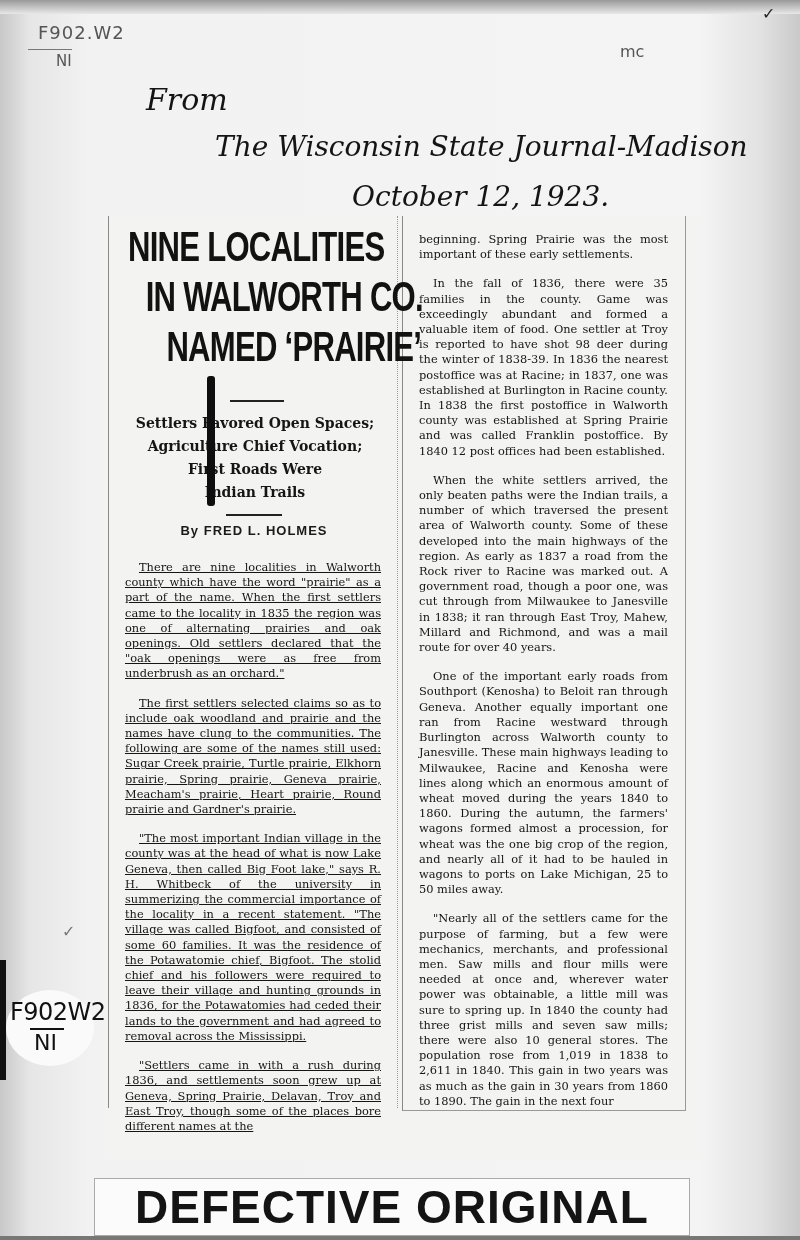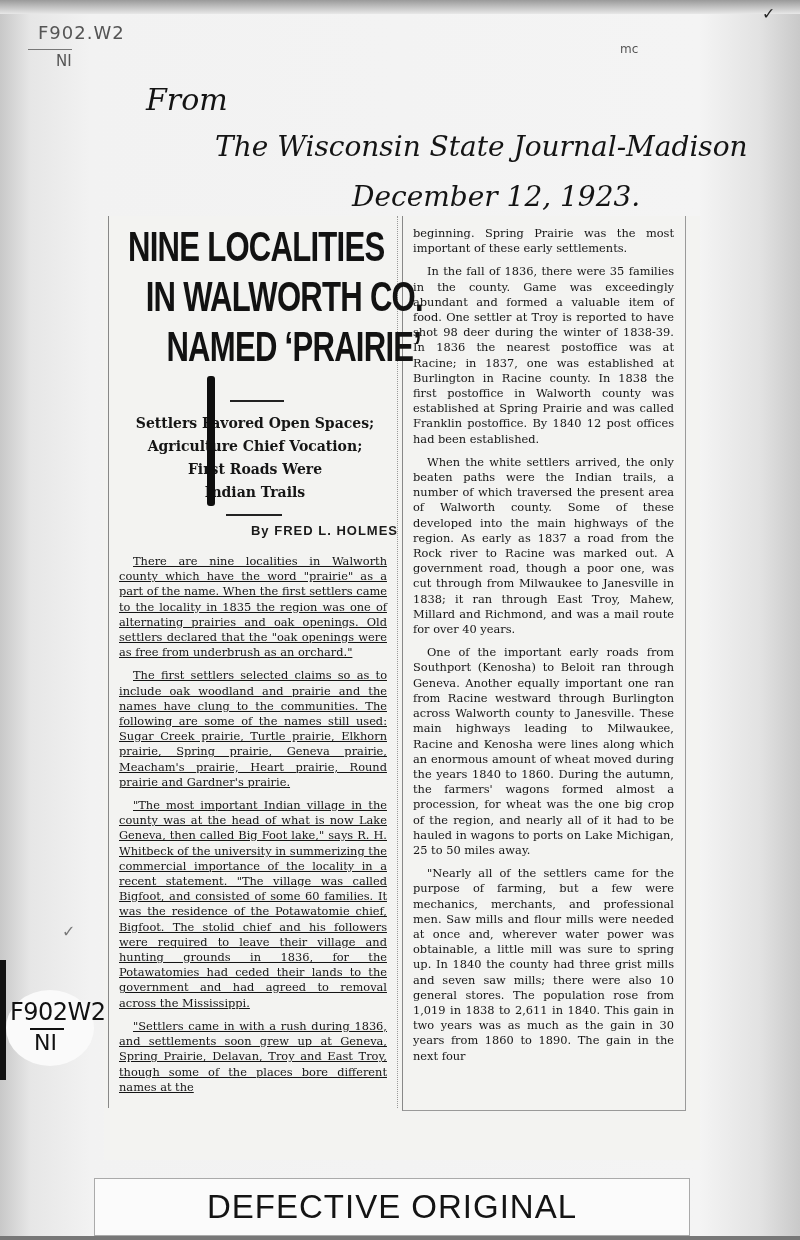--- a/index.html
+++ b/index.html
@@ -13,21 +13,21 @@
     position:absolute; left:0; top:0; width:800px; height:1240px;
     background: linear-gradient(90deg, #c8c8c8 0px, #e6e6e6 30px, #f2f2f2 90px, #f4f4f4 700px, #e2e2e2 760px, #c9c9c9 800px);
   }
   .topshade { position:absolute; left:0; top:0; width:800px; height:14px; background:linear-gradient(#9a9a9a,#e8e8e8); }
   .leftbar { position:absolute; left:0; top:960px; width:6px; height:120px; background:#111; }
   .hand { font-family:"DejaVu Serif", serif; font-style:italic; color:#141414; position:absolute; white-space:nowrap; }
   .pencil { font-family:"DejaVu Sans", sans-serif; color:#555; position:absolute; white-space:nowrap;margin-left:20px; }
   .catalog { left:18px; top:22px; font-size:18px; letter-spacing:1px; }
   .catalog-rule { position:absolute; left:28px; top:49px; width:44px; height:1px; background:#777; }
   .catalog2 { left:36px; top:52px; font-size:15px; }
-  .mark-mc { position:absolute; left:600px; top:42px; font-size:12px; }
+  .mark-mc { position:absolute; left:600px; top:42px; font-size:16px; }
   .check { position:absolute; left:762px; top:4px; font-size:16px; color:#222; }
   .from { left:146px; top:82px; font-size:30px; }
   .source { left:200px; top:130px; font-size:28px;margin-left:15px; }
   .date { left:352px; top:180px; font-size:28px; }
 
   .clip {
     position:absolute; left:104px; top:216px; width:596px; height:944px;
     background:#f3f3f1;
   }
   .col-left-box { position:absolute; left:108px; top:216px; width:288px; height:892px; border-left:1px solid #888; border-right:1px dotted #999; }
@@ -49,67 +49,67 @@
 
   .deck {
     position:absolute; left:110px; top:412px; width:290px; text-align:center;
     font-family:"DejaVu Serif", serif; font-weight:bold; font-size:14px; line-height:23px; color:#151515;
   }
   .deck div { white-space:nowrap; }
 
   .scratch { position:absolute; left:207px; top:376px; width:8px; height:130px; background:#0e0e0e; border-radius:3px; }
 
   .byline {
-    position:absolute; left:110px; top:523px; width:288px; text-align:right;
+    position:absolute; left:110px; top:523px; width:288px; text-align:center;
     font-family:"Liberation Sans", sans-serif; font-weight:bold; font-size:13px; letter-spacing:1px; color:#1a1a1a;
   }
 
   .col {
     position:absolute;
     font-family:"DejaVu Serif", serif; font-size:11.4px; line-height:15.2px; color:#151515;
     text-align:justify;
   }
-  .col p { margin:8px; text-indent:14px; }
+  .col p { margin:14px; text-indent:14px; }
   .col p.noind { text-indent:0; }
   .col-left { left:111px; top:546px; width:284px;text-decoration:underline; }
   .col-right { left:405px; top:218px; width:277px; }
 
   .stamp-circle {
     position:absolute; left:6px; top:990px; width:88px; height:76px; border-radius:50%;
     background:#fafafa;
   }
   .stamp1 { position:absolute; left:10px; top:998px; font-family:"DejaVu Sans", sans-serif; font-size:24px; color:#111; letter-spacing:-0.5px; }
   .stamp-rule { position:absolute; left:30px; top:1028px; width:34px; height:2px; background:#111; }
   .stamp2 { position:absolute; left:34px; top:1030px; font-family:"DejaVu Sans", sans-serif; font-size:22px; color:#111; }
   .tick { position:absolute; left:62px; top:922px; font-size:16px; color:#777; font-family:"DejaVu Sans", sans-serif; }
 
   .defective {
     position:absolute; left:94px; top:1178px; width:594px; height:56px;
     background:#fbfbfb; border:1px solid #aaa;
-    font-family:"Liberation Sans", sans-serif; font-weight:normal; font-size:33px; line-height:56px;
+    font-family:"Liberation Sans", sans-serif; font-weight:bold; font-size:46px; line-height:56px;
     text-align:center; letter-spacing:1px; color:#141414;
   }
   .bottomshade { position:absolute; left:0; top:1236px; width:800px; height:4px; background:#777; }
 </style>
 </head>
 <body>
 
 <div class="page">
   <div class="topshade"></div>
   <div class="leftbar"></div>
 
   <div class="pencil catalog">F902.W2</div>
   <div class="catalog-rule"></div>
   <div class="pencil catalog2">NI</div>
   <div class="pencil mark-mc">mc</div>
   <div class="check">✓</div>
 
   <div class="hand from">From</div>
   <div class="hand source">The Wisconsin State Journal-Madison</div>
-  <div class="hand date">December 12, 1923.</div>
+  <div class="hand date">October 12, 1923.</div>
 
   <div class="clip"></div>
   <div class="col-left-box"></div>
   <div class="col-right-box"></div>
 
   <div class="headline">
     <span class="l1">NINE LOCALITIES</span>
     <span class="l2">IN WALWORTH CO.</span>
     <span class="l3">NAMED ‘PRAIRIE’</span>
   </div>

